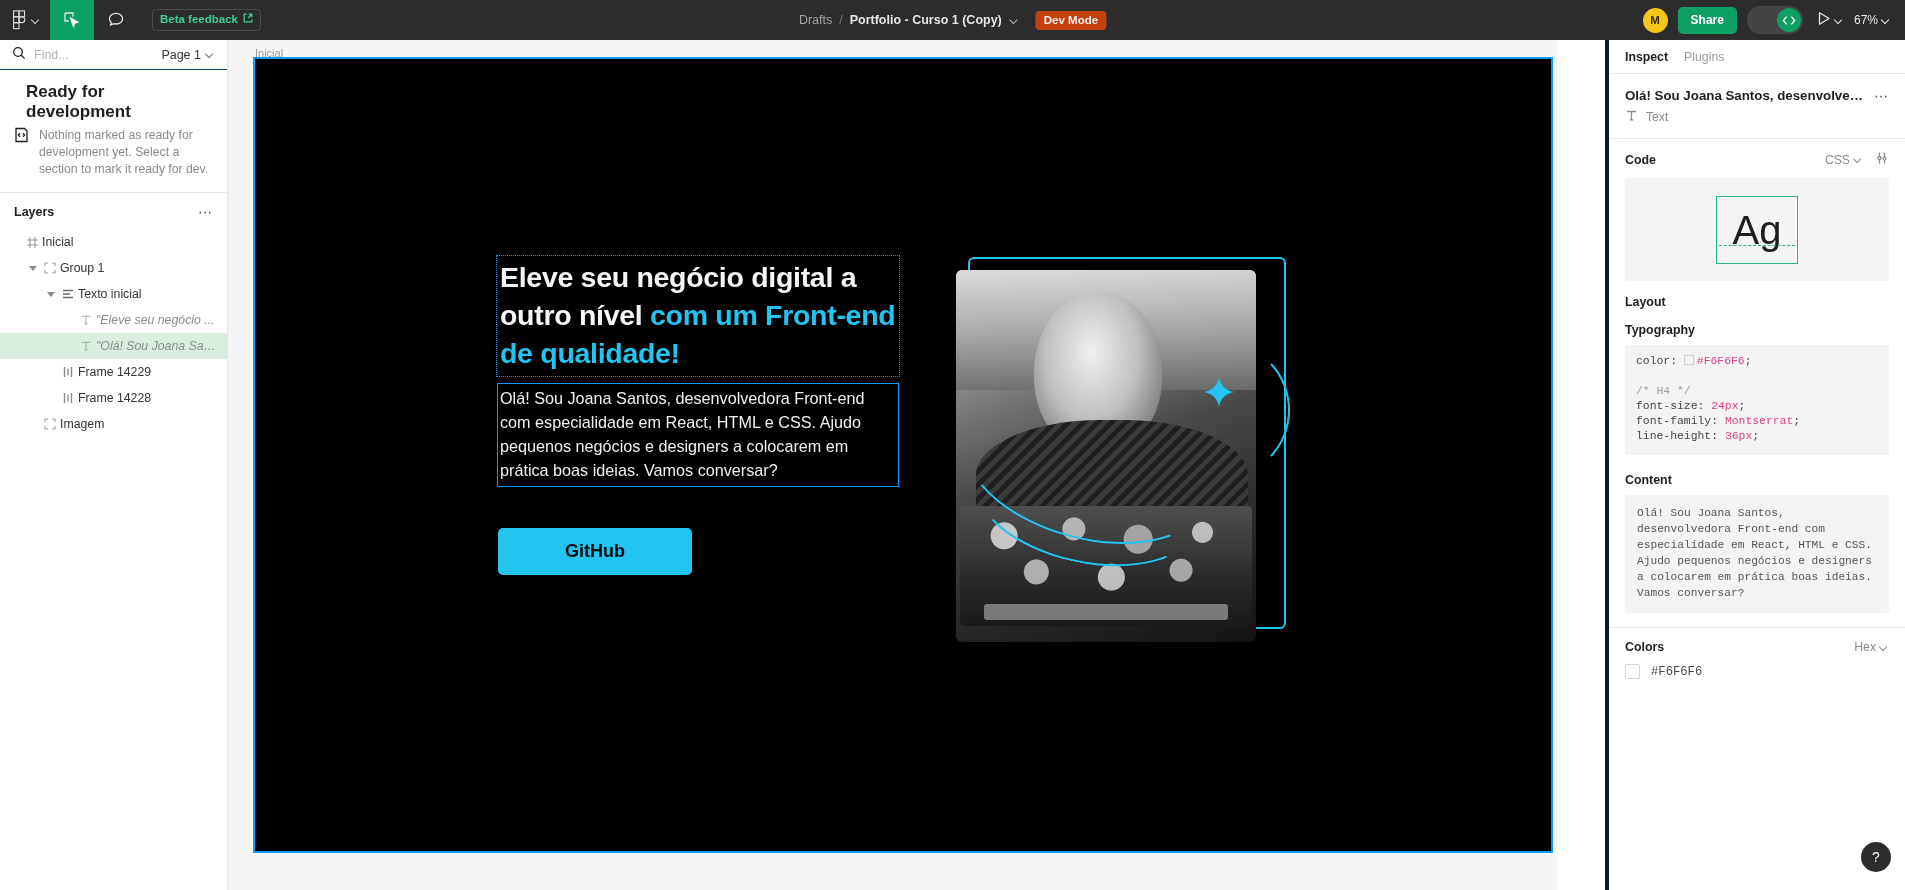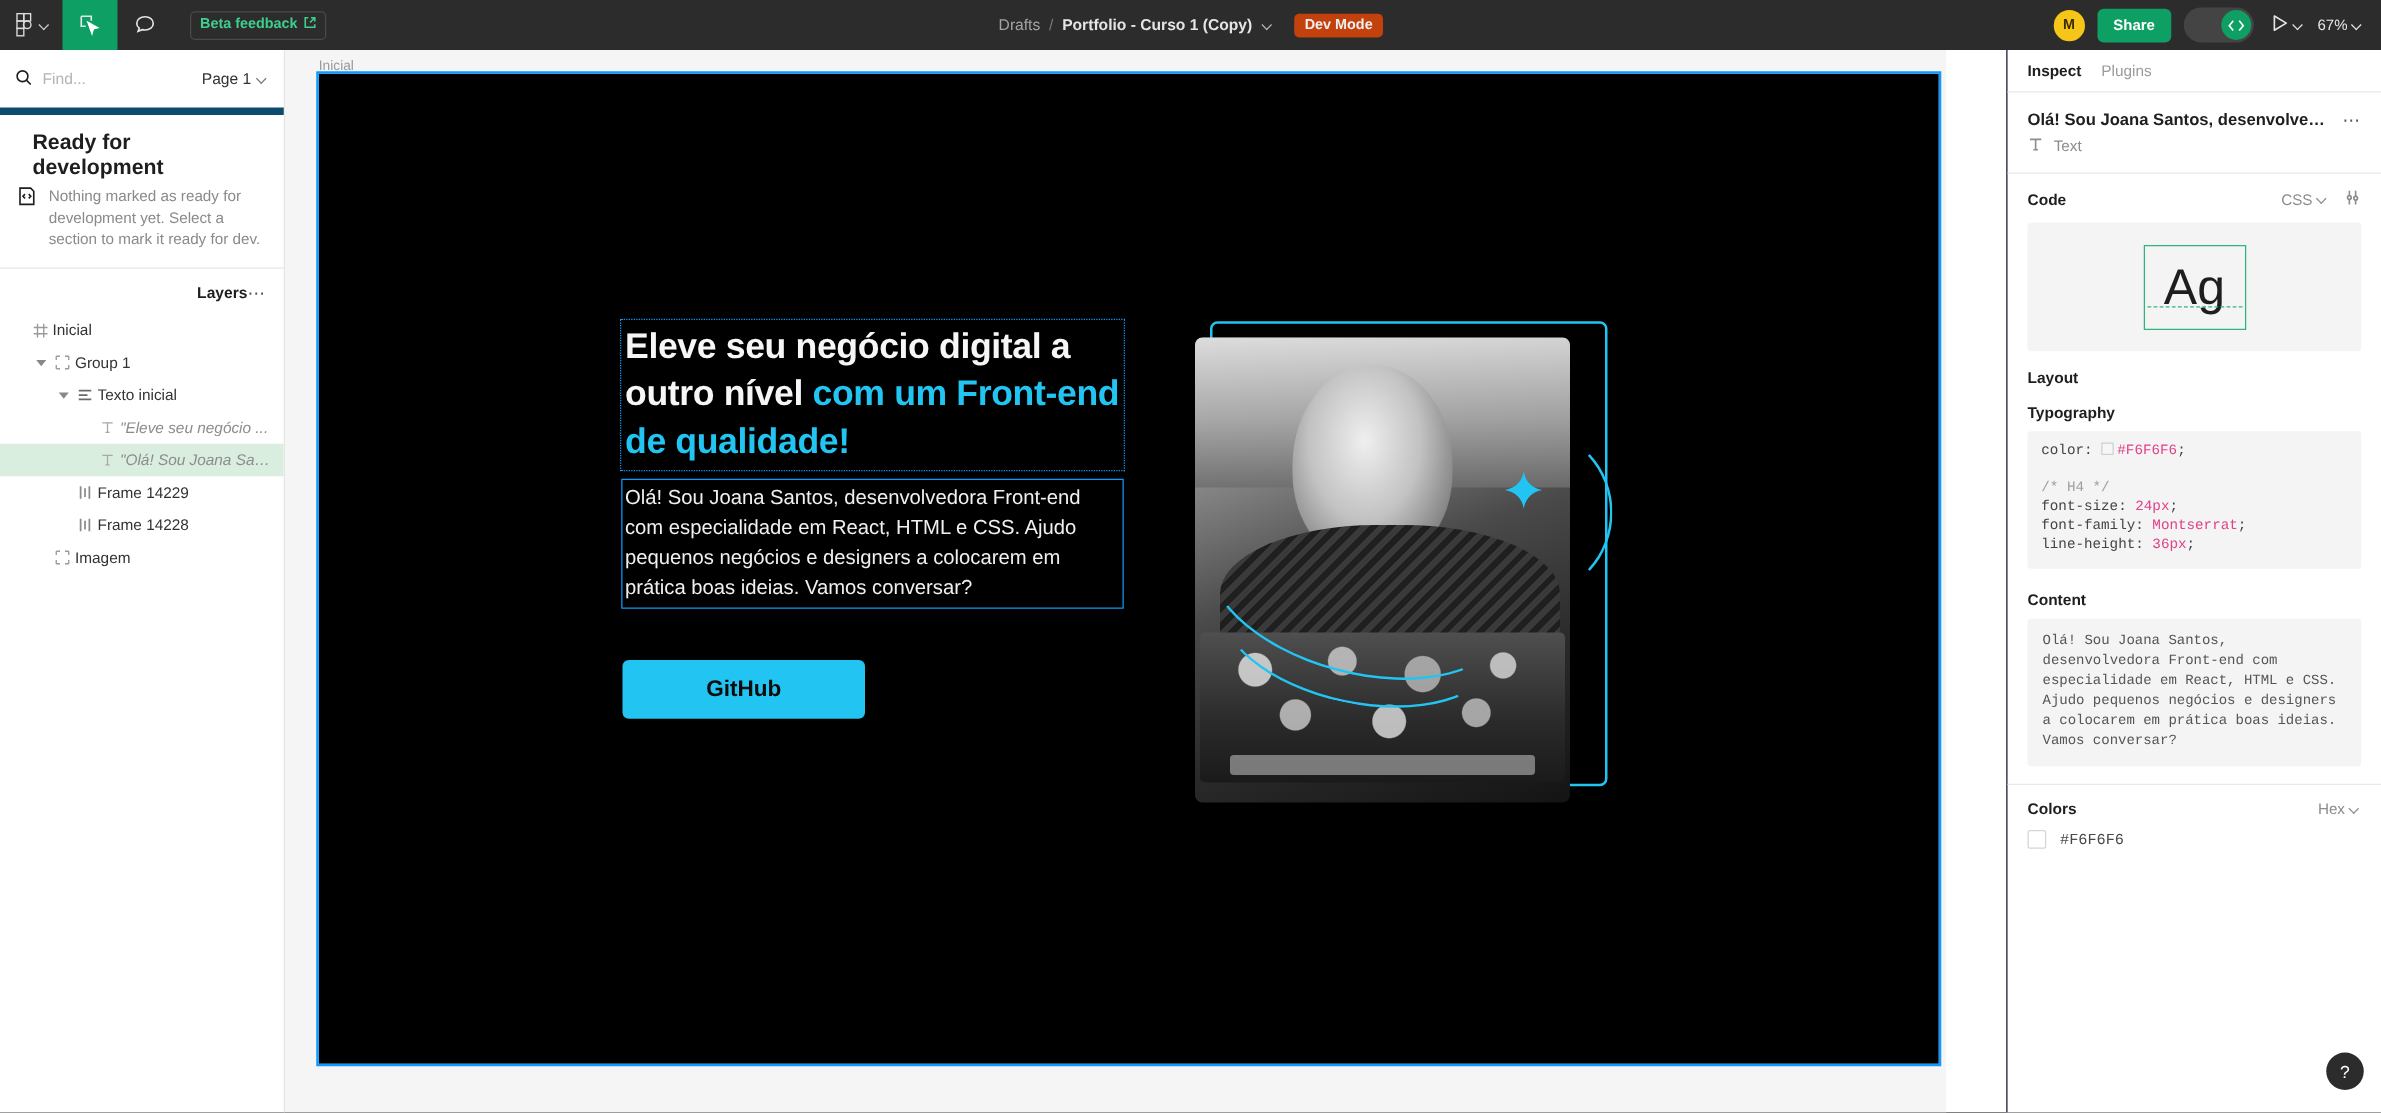--- a/index.html
+++ b/index.html
@@ -98,37 +98,37 @@
 
   
   .left-panel {
     width: 228px; flex: 0 0 228px;
     background: #fff;
     border-right: 1px solid #e6e6e6;
     display: flex; flex-direction: column;
     min-height: 0;
   }
   .lp-search {
-    height: 52px; display: flex; align-items: center;
+    height: 30px; display: flex; align-items: center;
     padding: 0 12px; gap: 8px;
-    border-bottom: 6px solid #0c4a6e;
+    border-bottom: 1px solid #0c4a6e;
   }
   .lp-search .find {
     flex: 1; color: #b3b3b3; font-size: 12.5px;
   }
   .page-sel { display: flex; align-items: center; gap: 5px; color: #333; font-size: 12.5px; }
   .lp-section {
     padding: 12px 14px 14px 14px;
     border-bottom: 1px solid #e6e6e6;
   }
   .lp-head { font-size: 17px; font-weight: bold; color: #1e1e1e; margin-bottom: 5px; padding-left: 12px; }
   .empty-row { display: flex; gap: 10px; align-items: flex-start; }
   .empty-row .txt { color: #8a8a8a; font-size: 12.2px; line-height: 17px; }
   .layers-head {
-    display: flex; align-items: center; justify-content: flex-end;
+    display: flex; align-items: center; justify-content: space-between;
     padding: 12px 14px 10px 14px;
   }
   .layers-head .t { font-size: 12.5px; font-weight: bold; }
   .dots { color: #555; letter-spacing: 1px; font-size: 14px; line-height: 8px; }
   .tree { flex: 1; overflow: hidden; }
   .row {
     display: flex; align-items: center;
     height: 26px; padding-right: 8px;
     font-size: 12.3px; color: #333; white-space: nowrap;
   }
@@ -243,21 +243,21 @@
     border-color: transparent #22c5f2 transparent transparent;
   }
   .spark {
     position: absolute; left: 246px; top: 118px; width: 34px; height: 34px;
     color: #22c5f2;
   }
 
   
   .right-panel {
     width: 300px; flex: 0 0 300px;
-    background: #fff; border-left: 1px solid #0f172a;
+    background: #fff; border-left: 4px solid #0f172a;
     display: flex; flex-direction: column; min-height: 0;
     position: relative;
     margin-left: 48px;
   }
   .rp-tabs {
     height: 34px; display: flex; align-items: center; gap: 16px;
     padding: 0 16px; border-bottom: 1px solid #e9e9e9;
     font-size: 12.3px;
   }
   .rp-tabs .tab { color: #9b9b9b; }

